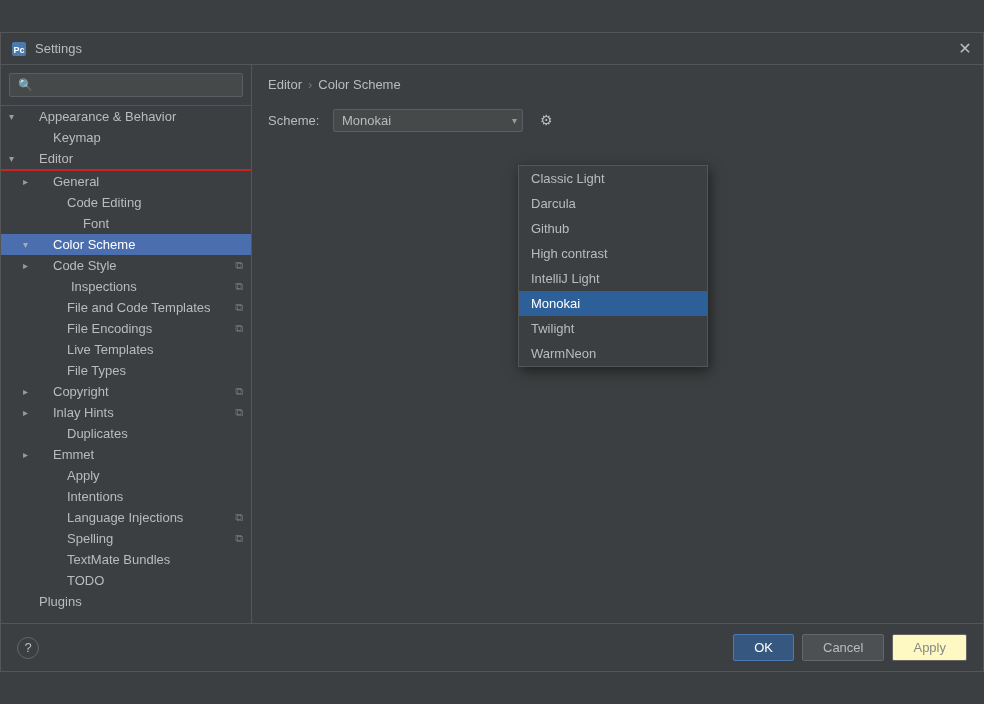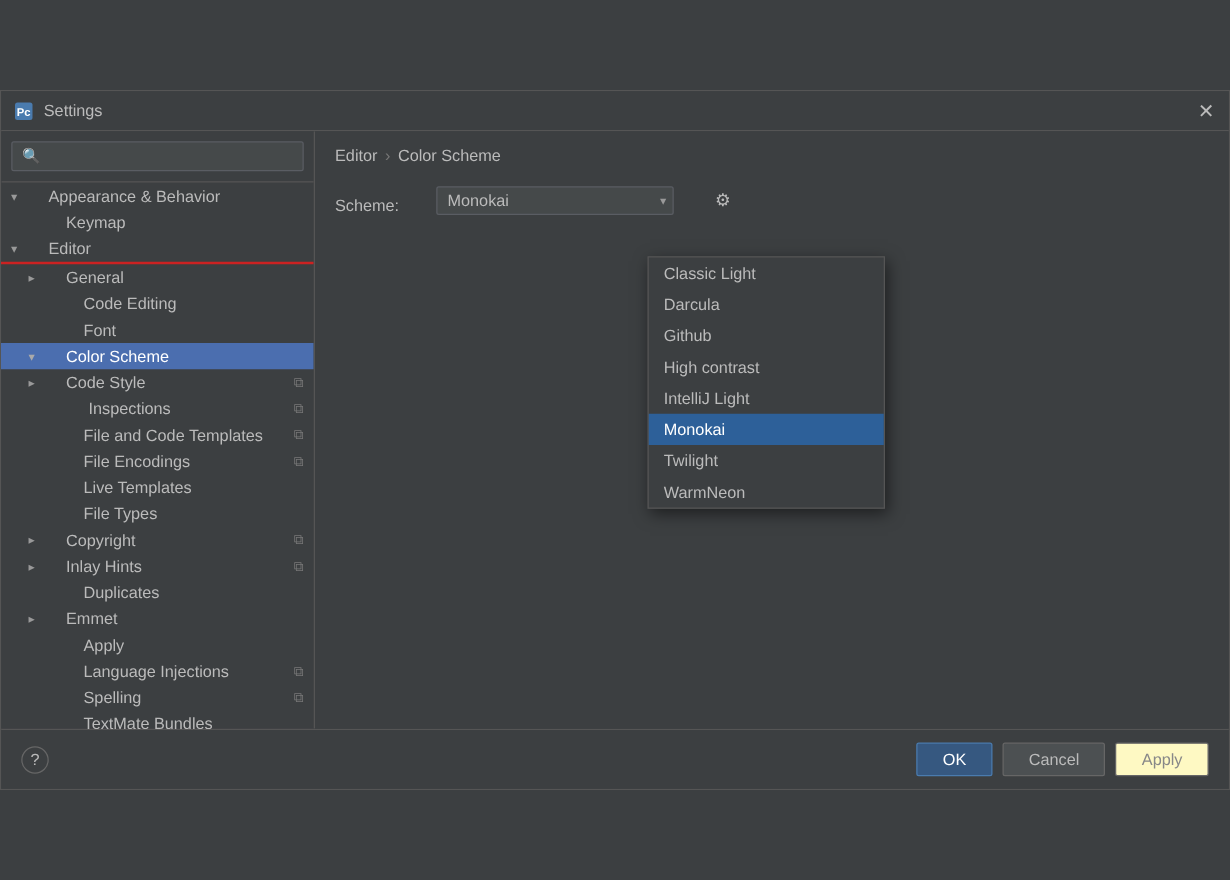--- a/index.html
+++ b/index.html
@@ -10,21 +10,21 @@
       color: #bbb;
       display: flex;
       justify-content: center;
       align-items: center;
       width: 984px;
       height: 704px;
       overflow: hidden;
     }
     .window {
       width: 984px;
-      height: 560px;
+      height: 640px;
       background: #3c3f41;
       display: flex;
       flex-direction: column;
       border: 1px solid #555;
     }
     .titlebar {
       height: 32px;
       background: #3c3f41;
       display: flex;
       align-items: center;
@@ -129,22 +129,22 @@
       padding: 12px 16px 8px 16px;
       font-size: 13px;
       color: #bbb;
       display: flex;
       align-items: center;
       gap: 6px;
     }
     .scheme-row {
       padding: 8px 16px;
       display: flex;
-      align-items: flex-end;
-      gap: 26px;
+      align-items: center;
+      gap: 10px;
     }
     .scheme-label {
       color: #bbb;
       font-size: 13px;
       min-width: 55px;
     }
     .scheme-dropdown-wrapper {
       position: relative;
     }
     .scheme-dropdown {
@@ -287,21 +287,21 @@
         <div class="tree-item" style="padding-left: 22px;">
           <span class="arrow closed"></span>
           <span>General</span>
         </div>
 
         <div class="tree-item" style="padding-left: 36px;">
           <span class="arrow none"></span>
           <span>Code Editing</span>
         </div>
 
-        <div class="tree-item" style="padding-left: 36px;">
+        <div class="tree-item" style="padding-left: 52px;">
           <span class="arrow none"></span>
           <span>Font</span>
         </div>
 
         <div class="tree-item selected" style="padding-left: 22px;">
           <span class="arrow open" style="color:#aaa;"></span>
           <span>Color Scheme</span>
         </div>
 
         <div class="tree-item" style="padding-left: 22px;">
@@ -358,20 +358,24 @@
         <div class="tree-item" style="padding-left: 22px;">
           <span class="arrow closed"></span>
           <span>Emmet</span>
         </div>
 
         <div class="tree-item" style="padding-left: 36px;">
           <span class="arrow none"></span>
           <span>Apply</span>
         </div>
 
+        <div class="tree-item" style="padding-left: 36px;">
+          <span class="arrow none"></span>
+          <span>Intentions</span>
+        </div>
 
         <div class="tree-item" style="padding-left: 36px;">
           <span class="arrow none"></span>
           <span>Language Injections</span>
           <span class="item-copy-icon">⧉</span>
         </div>
 
         <div class="tree-item" style="padding-left: 36px;">
           <span class="arrow none"></span>
           <span>Spelling</span>

